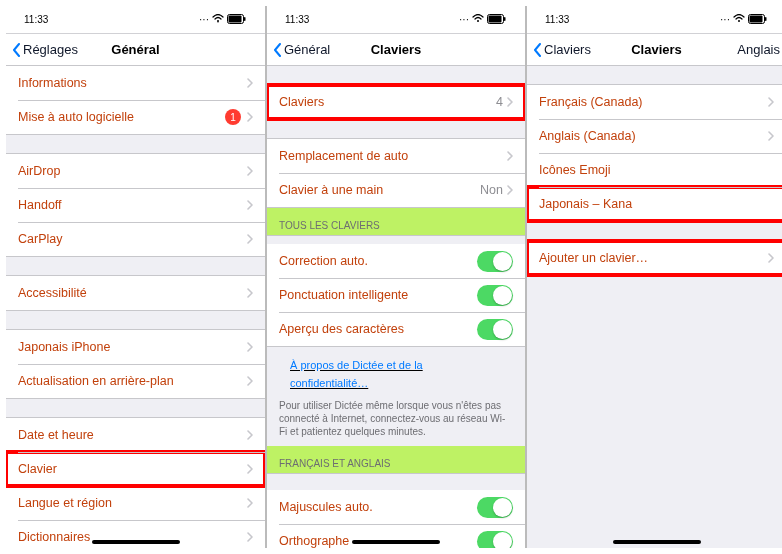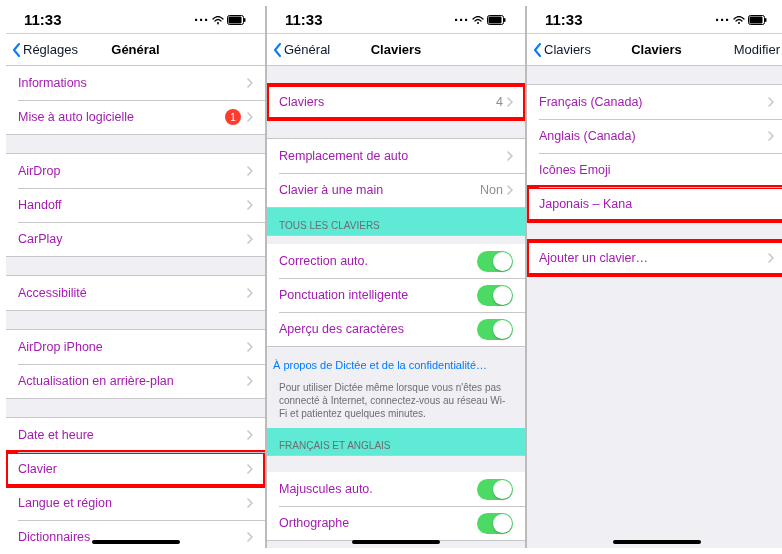--- a/index.html
+++ b/index.html
@@ -25,22 +25,22 @@
   .screen:first-child { border-left: none; }
   .screen:last-child { border-right: none; }
   
   .statusbar {
     height: 28px;
     background: #fff;
     display: flex;
     align-items: center;
     justify-content: space-between;
     padding: 0 18px;
-    font-size: 15px;
-    font-weight: 700;
+    font-size: 10px;
+    font-weight: 400;
     border-bottom: 0.5px solid #d1d1d5;
   }
   .statusbar .right { display: flex; align-items: center; gap: 3px; }
   
   .navbar {
     height: 32px;
     background: #fff;
     display: flex;
     align-items: center;
     justify-content: space-between;
@@ -77,42 +77,42 @@
     border-top: 0.5px solid #c7c7cb;
     border-bottom: 0.5px solid #c7c7cb;
     background: #fff;
   }
   .group.first { margin-top: 0; border-top: none; }
   .group-header {
     font-size: 10px;
     color: #6d6d72;
     text-transform: uppercase;
     padding: 12px 12px 4px;
-    background: #5eead4;
+    background: #bef264;
     border-top: none;
     border-bottom: 0.5px solid #c7c7cb;
   }
   .row {
     display: flex;
     align-items: center;
     height: 34px;
     padding: 0 12px;
     background: #fff;
     position: relative;
   }
   .row + .row::before {
     content: "";
     position: absolute;
     left: 12px; right: 0; top: 0;
     height: 0.5px;
     background: #c7c7cb;
   }
   .row .label {
     font-size: 12.5px;
-    color: #a21caf;
+    color: #c2410c;
     flex: 1;
     white-space: nowrap;
     overflow: hidden;
     text-overflow: ellipsis;
   }
   .row .value {
     font-size: 12.5px;
     color: #8e8e93;
     margin-right: 4px;
   }
@@ -143,21 +143,22 @@
     position: absolute;
     width: 19px; height: 19px;
     border-radius: 50%;
     background: #fff;
     top: 1px; left: 1px;
     box-shadow: 0 1px 2px rgba(0,0,0,0.25);
     transition: left .1s;
   }
   .toggle.on .knob { left: 16px; }
   .link-row {
-    padding: 8px 6px 4px;
+    padding: 8px 23px 4px;
+    text-decoration: underline;
   }
   .link-row a {
     font-size: 11px;
     color: #007aff;
     text-decoration: none;
   }
   .footer-note {
     padding: 4px 12px 8px;
     font-size: 10px;
     color: #6d6d72;
@@ -246,21 +247,21 @@
       <div class="group" id="s1g3">
           <div class="row">
             <span class="label">Accessibilité</span>
             <svg class="chevron" width="6" height="10">
               <path d="M1 1 L5 5 L1 9" stroke="#c7c7cc" stroke-width="1.6" fill="none" stroke-linecap="round" stroke-linejoin="round"></path>
             </svg>
           </div>
         </div>
       <div class="group" id="s1g4">
           <div class="row">
-            <span class="label">AirDrop iPhone</span>
+            <span class="label">Japonais iPhone</span>
             <svg class="chevron" width="6" height="10">
               <path d="M1 1 L5 5 L1 9" stroke="#c7c7cc" stroke-width="1.6" fill="none" stroke-linecap="round" stroke-linejoin="round"></path>
             </svg>
           </div>
           <div class="row">
             <span class="label">Actualisation en arrière-plan</span>
             <svg class="chevron" width="6" height="10">
               <path d="M1 1 L5 5 L1 9" stroke="#c7c7cc" stroke-width="1.6" fill="none" stroke-linecap="round" stroke-linejoin="round"></path>
             </svg>
           </div>
@@ -407,21 +408,21 @@
       </span>
     </div>
     <div class="navbar">
       <div class="left">
         <span class="back-chevron"><svg width="9" height="14">
               <path d="M7 1 L2 7 L7 13" stroke="#007aff" stroke-width="2" fill="none" stroke-linecap="round" stroke-linejoin="round"></path>
             </svg></span>
         <span>Claviers</span>
       </div>
       <div class="title">Claviers</div>
-      <div class="right-btn">Modifier</div>
+      <div class="right-btn">Anglais</div>
     </div>
     <div class="content">
       <div style="height:18px"></div>
       <div class="group" id="s3g1" style="margin-top:0">
           <div class="row">
             <span class="label">Français (Canada)</span>
             <svg class="chevron" width="6" height="10">
               <path d="M1 1 L5 5 L1 9" stroke="#c7c7cc" stroke-width="1.6" fill="none" stroke-linecap="round" stroke-linejoin="round"></path>
             </svg>
           </div>

